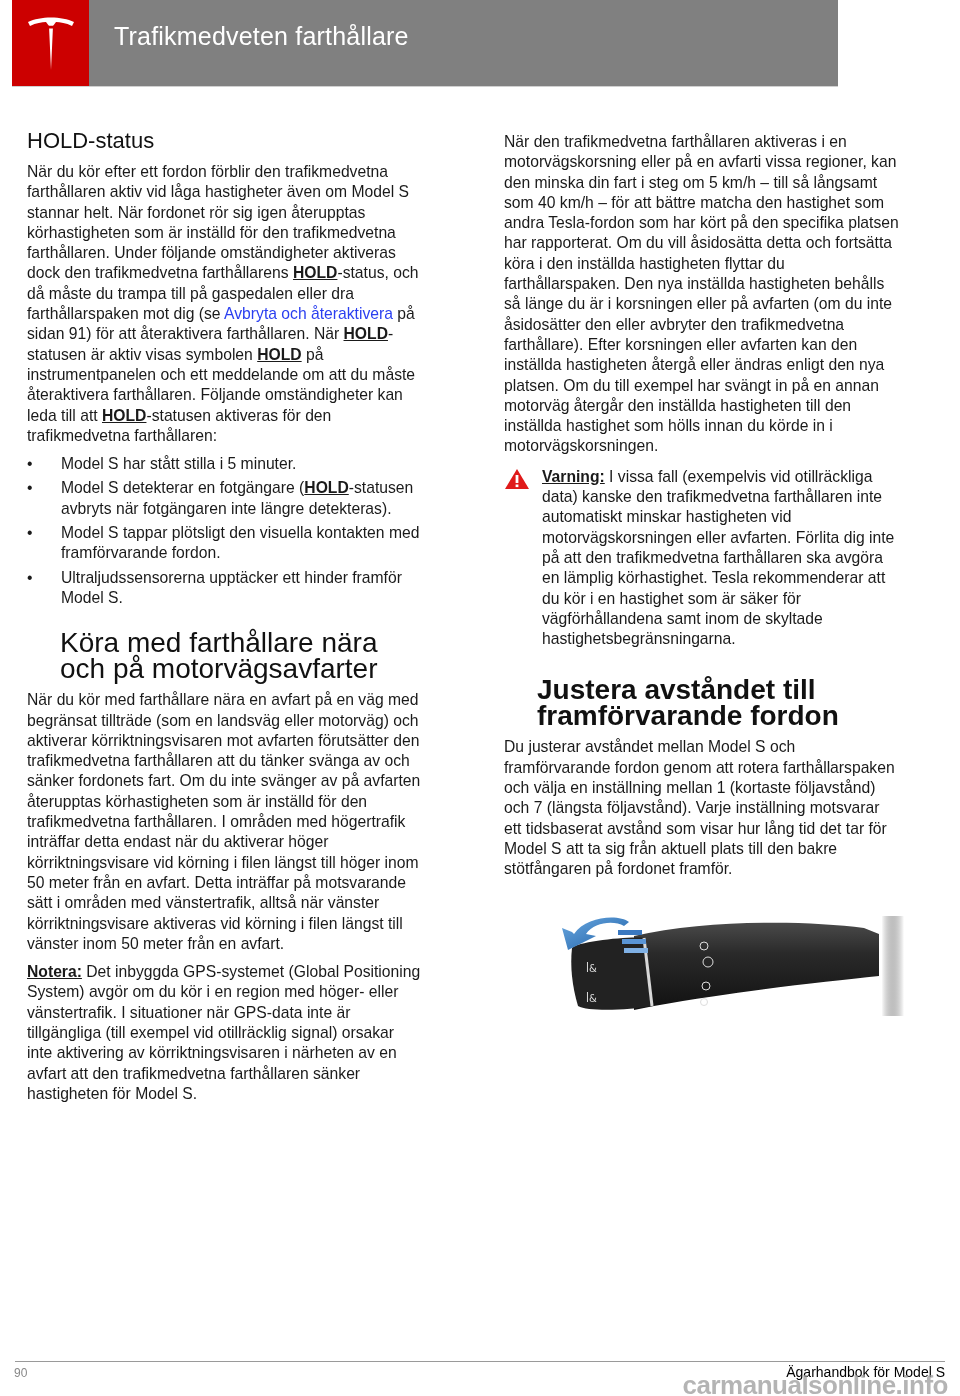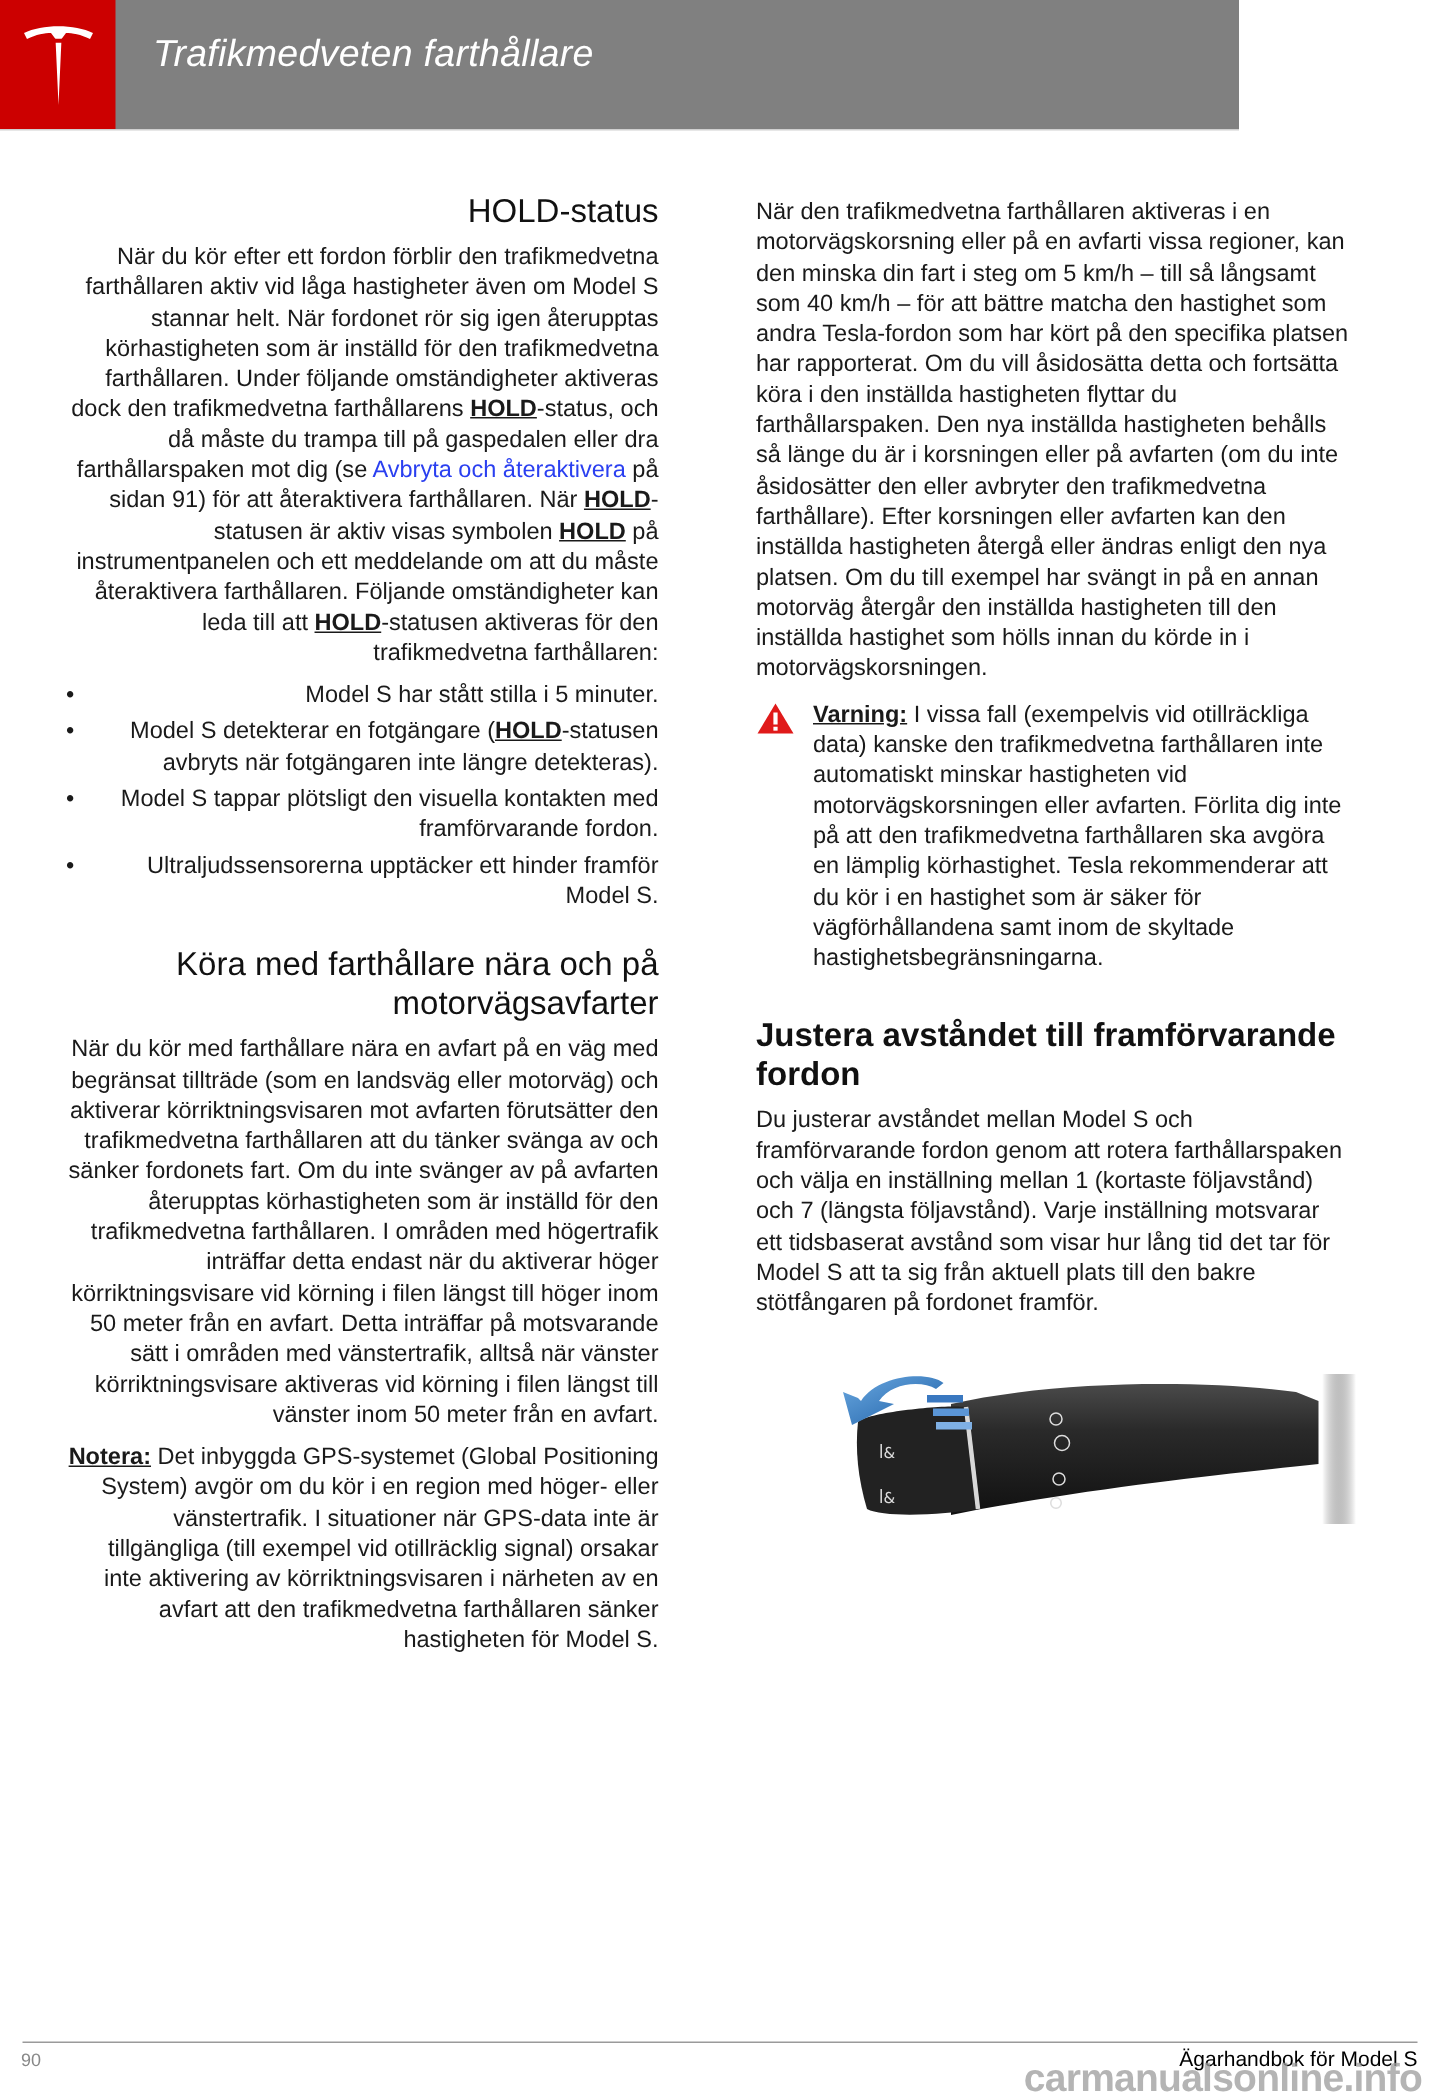--- a/index.html
+++ b/index.html
@@ -1,30 +1,30 @@
 <!DOCTYPE html>
 <html><head>
 <meta charset="utf-8">
 <style>
   html, body { margin: 0; padding: 0; }
   body {
     width: 960px; height: 1396px; position: relative; overflow: hidden;
     background: #ffffff; color: #1a1a1a;
     font-family: "Liberation Sans", "DejaVu Sans", sans-serif;
   }
-  .header { position: absolute; left: 0; top: 0; width: 826px; height: 86px; background: #808080; font-style: italic; }
+  .header { position: absolute; left: 12px; top: 0; width: 826px; height: 86px; background: #808080; }
   .header .logo-box { position: absolute; left: 0; top: 0; width: 77px; height: 86px; background: #cc0000; display: flex; align-items: center; justify-content: center; }
   .header .title { position: absolute; left: 102px; top: 22px; font-size: 25px; color: #ffffff; letter-spacing: 0.2px; }
 
   .col { position: absolute; top: 128px; width: 395px; font-size: 15.7px; line-height: 20.3px; }
-  .col-left { left: 44px; text-align: right; }
+  .col-left { left: 27px; }
   .col-right { left: 504px; top: 132px; }
 
   h2 { font-weight: normal; font-size: 22px; line-height: 26px; margin: 0 0 8px 0; color: #111; }
-  h2.big { font-size: 22px; line-height: 26px; }
+  h2.big { font-size: 28px; line-height: 26px; margin-left: 33px; }
   p { margin: 0 0 8px 0; }
   b { font-weight: bold; text-decoration: underline; }
   a.link { color: #2a3ff0; text-decoration: none; }
 
   ul.bullets { list-style: none; margin: 4px 0 0 0; padding: 0; }
   ul.bullets li { position: relative; padding-left: 34px; margin-bottom: 4px; }
   ul.bullets li .dot { position: absolute; left: 0; top: 0; }
 
   .warning { position: relative; padding-left: 38px; margin: 10px 0 0 0; }
   .warning .warn-icon { position: absolute; left: 0; top: 1px; width: 26px; height: 22px; }

